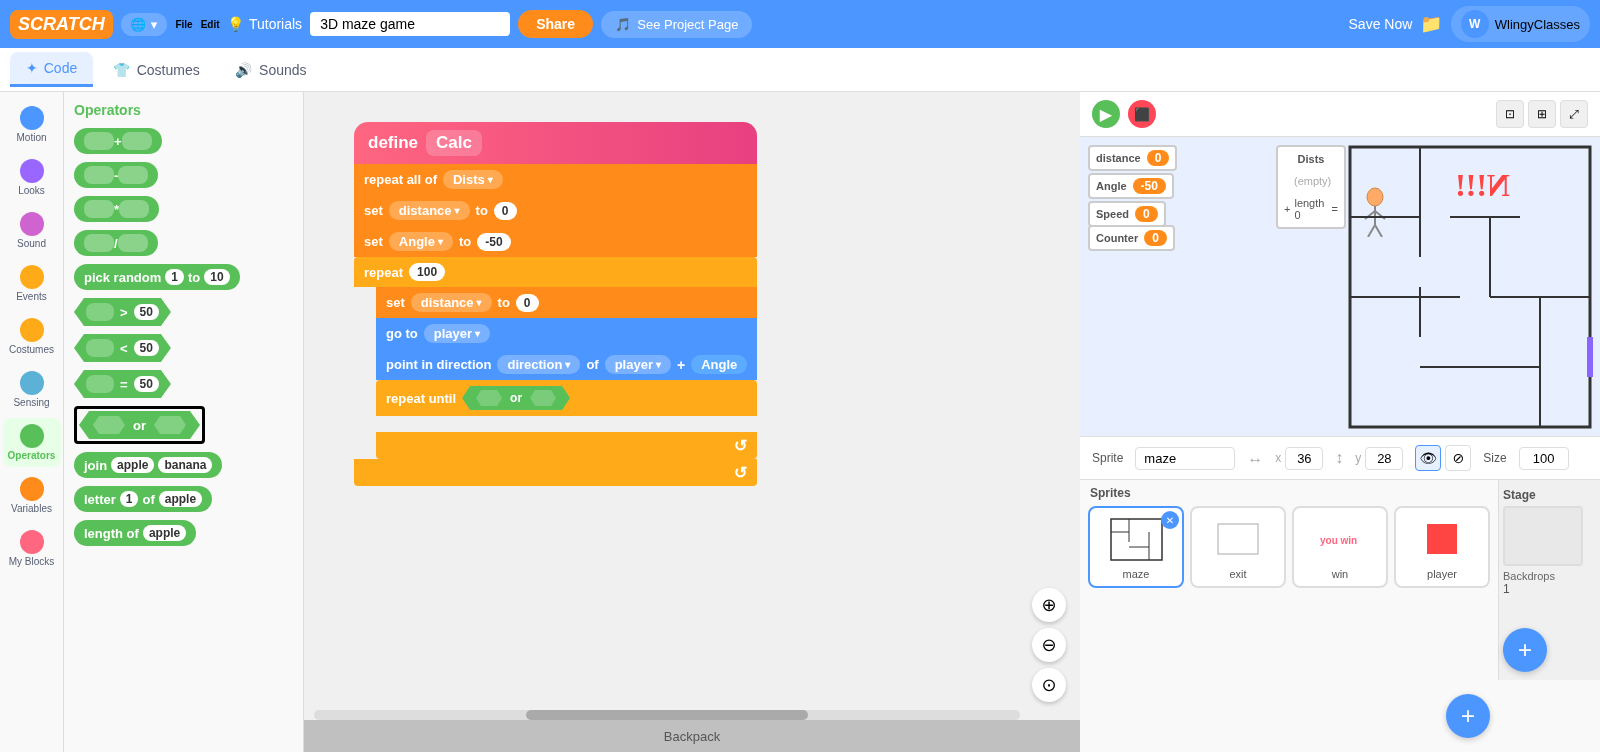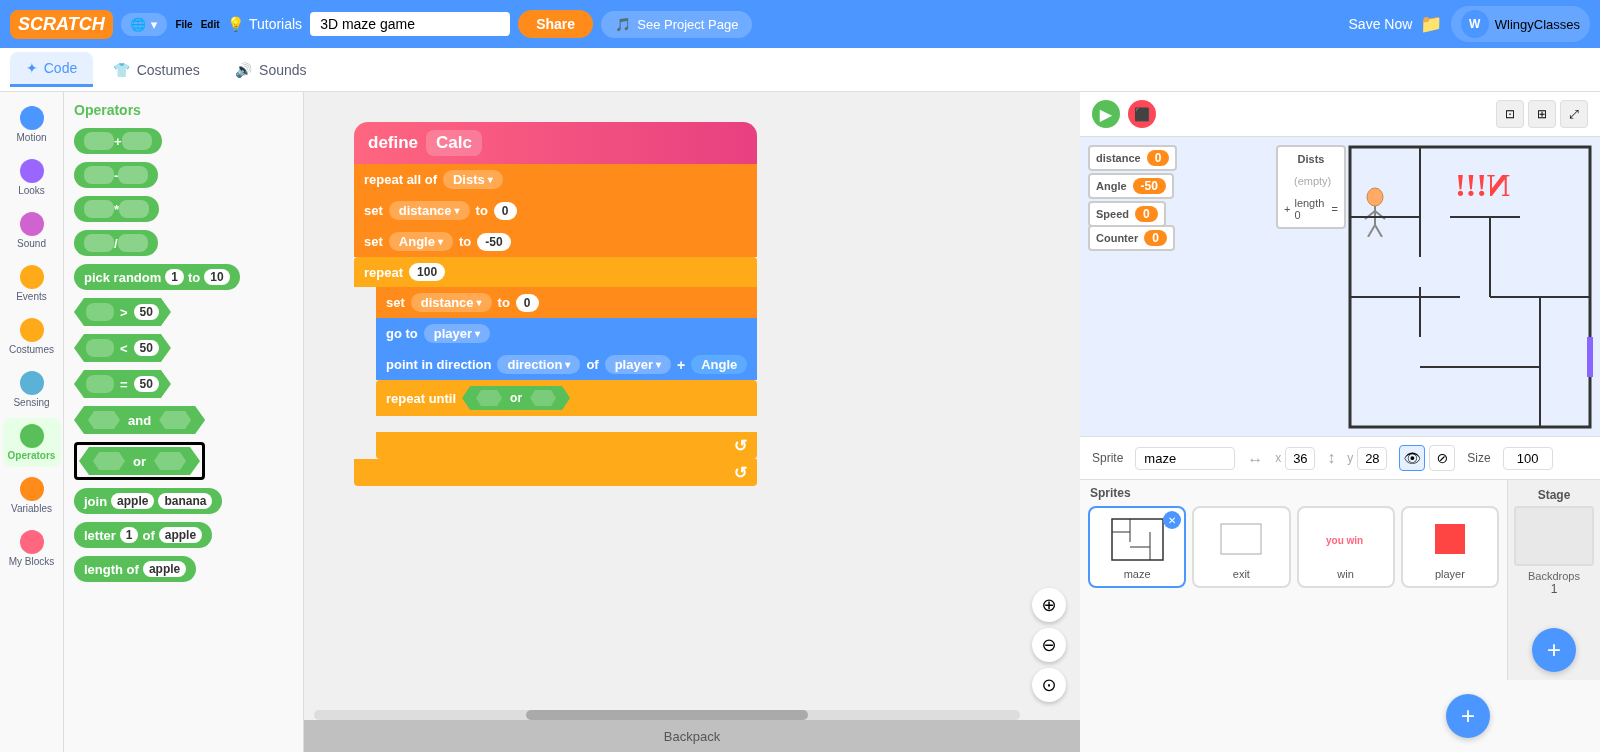--- a/index.html
+++ b/index.html
@@ -90,21 +90,21 @@
     .list-footer { display: flex; align-items: center; gap: 4px; font-size: 11px; color: #555; }
     
     
     #sprite-info {
       padding: 8px 12px; background: white; border-bottom: 1px solid #ddd; display: flex; align-items: center; gap: 12px;
     }
     .sprite-label { font-size: 12px; color: #555; }
     .sprite-name-input { border: 1px solid #ddd; border-radius: 4px; padding: 3px 8px; font-size: 13px; width: 100px; }
     .sprite-coord { display: flex; align-items: center; gap: 4px; font-size: 12px; }
     .coord-label { color: #aaa; }
-    .coord-input { border: 1px solid #ddd; border-radius: 4px; padding: 3px 6px; width: 30px; font-size: 13px; text-align: center; }
+    .coord-input { border: 1px solid #ddd; border-radius: 4px; padding: 3px 6px; width: 38px; font-size: 13px; text-align: center; }
     .show-btns { display: flex; gap: 4px; }
     .show-btn { width: 26px; height: 26px; border: 1px solid #ddd; border-radius: 4px; display: flex; align-items: center; justify-content: center; cursor: pointer; font-size: 14px; }
     .show-btn.active { background: #e6f0ff; border-color: #4c97ff; }
     
     .sprites-grid { display: grid; grid-template-columns: repeat(4, 1fr); gap: 6px; }
     .sprite-card { background: white; border: 2px solid #ddd; border-radius: 8px; padding: 6px; display: flex; flex-direction: column; align-items: center; cursor: pointer; position: relative; }
     .sprite-card.selected { border-color: #4c97ff; }
     .sprite-thumb { width: 60px; height: 50px; display: flex; align-items: center; justify-content: center; overflow: hidden; }
     .sprite-thumb-label { font-size: 11px; color: #555; margin-top: 4px; text-align: center; }
     .sprite-delete { position: absolute; top: 3px; right: 3px; width: 18px; height: 18px; background: #4c97ff; border-radius: 50%; display: flex; align-items: center; justify-content: center; font-size: 10px; color: white; cursor: pointer; }
@@ -118,21 +118,21 @@
     
     .size-label { font-size: 12px; color: #555; }
     .size-input { border: 1px solid #ddd; border-radius: 4px; padding: 3px 6px; width: 50px; font-size: 13px; text-align: center; }
     
     
     .blocks-container { position: absolute; left: 50px; top: 30px; }
 
     
     #bottom-panel { display: flex; height: 200px; }
     #sprites-area { flex: 1; display: flex; flex-direction: column; }
-    #stage-thumb-area { width: 93px; background: #f0f0f0; border-left: 1px solid #ddd; display: flex; flex-direction: column; align-items: center; padding: 8px 4px; }
+    #stage-thumb-area { width: 102px; background: #f0f0f0; border-left: 1px solid #ddd; display: flex; flex-direction: column; padding: 8px 4px; }
   </style>
 </head>
 <body>
 
 <div id="topbar">
   <div class="scratch-logo">SCRATCH</div>
 
   <button class="globe-btn">
     <span>🌐</span>
     <span>▾</span>
@@ -283,27 +283,20 @@
     </div>
 
     <div class="block-row">
       <div style="display:inline-flex; align-items:center; background:#59c059; padding:5px 12px; color:white; font-size:13px; font-weight:bold; gap:6px; clip-path: polygon(10px 0%, calc(100% - 10px) 0%, 100% 50%, calc(100% - 10px) 100%, 10px 100%, 0% 50%);">
         <span style="background:rgba(255,255,255,0.25); border-radius:8px; width:28px; height:18px; display:inline-block;"></span>
         <span>=</span>
         <span style="background:white; color:#333; border-radius:8px; padding:1px 6px; font-size:12px;">50</span>
       </div>
     </div>
 
-    <div class="block-row">
-      <div style="display:inline-flex; align-items:center; background:#59c059; padding:5px 14px; color:white; font-size:13px; font-weight:bold; gap:8px; clip-path: polygon(10px 0%, calc(100% - 10px) 0%, 100% 50%, calc(100% - 10px) 100%, 10px 100%, 0% 50%);">
-        <span style="background:rgba(255,255,255,0.25); border-radius:3px; width:32px; height:18px; display:inline-block; clip-path: polygon(6px 0%, calc(100% - 6px) 0%, 100% 50%, calc(100% - 6px) 100%, 6px 100%, 0% 50%);"></span>
-        <span>and</span>
-        <span style="background:rgba(255,255,255,0.25); border-radius:3px; width:32px; height:18px; display:inline-block; clip-path: polygon(6px 0%, calc(100% - 6px) 0%, 100% 50%, calc(100% - 6px) 100%, 6px 100%, 0% 50%);"></span>
-      </div>
-    </div>
 
     <div class="block-row">
       <div style="border: 3px solid #000; border-radius: 4px; display:inline-block; padding: 2px;">
         <div style="display:inline-flex; align-items:center; background:#59c059; padding:5px 14px; color:white; font-size:13px; font-weight:bold; gap:8px; clip-path: polygon(10px 0%, calc(100% - 10px) 0%, 100% 50%, calc(100% - 10px) 100%, 10px 100%, 0% 50%);">
           <span style="background:rgba(255,255,255,0.25); border-radius:3px; width:32px; height:18px; display:inline-block; clip-path: polygon(6px 0%, calc(100% - 6px) 0%, 100% 50%, calc(100% - 6px) 100%, 6px 100%, 0% 50%);"></span>
           <span>or</span>
           <span style="background:rgba(255,255,255,0.25); border-radius:3px; width:32px; height:18px; display:inline-block; clip-path: polygon(6px 0%, calc(100% - 6px) 0%, 100% 50%, calc(100% - 6px) 100%, 6px 100%, 0% 50%);"></span>
         </div>
       </div>
     </div>

